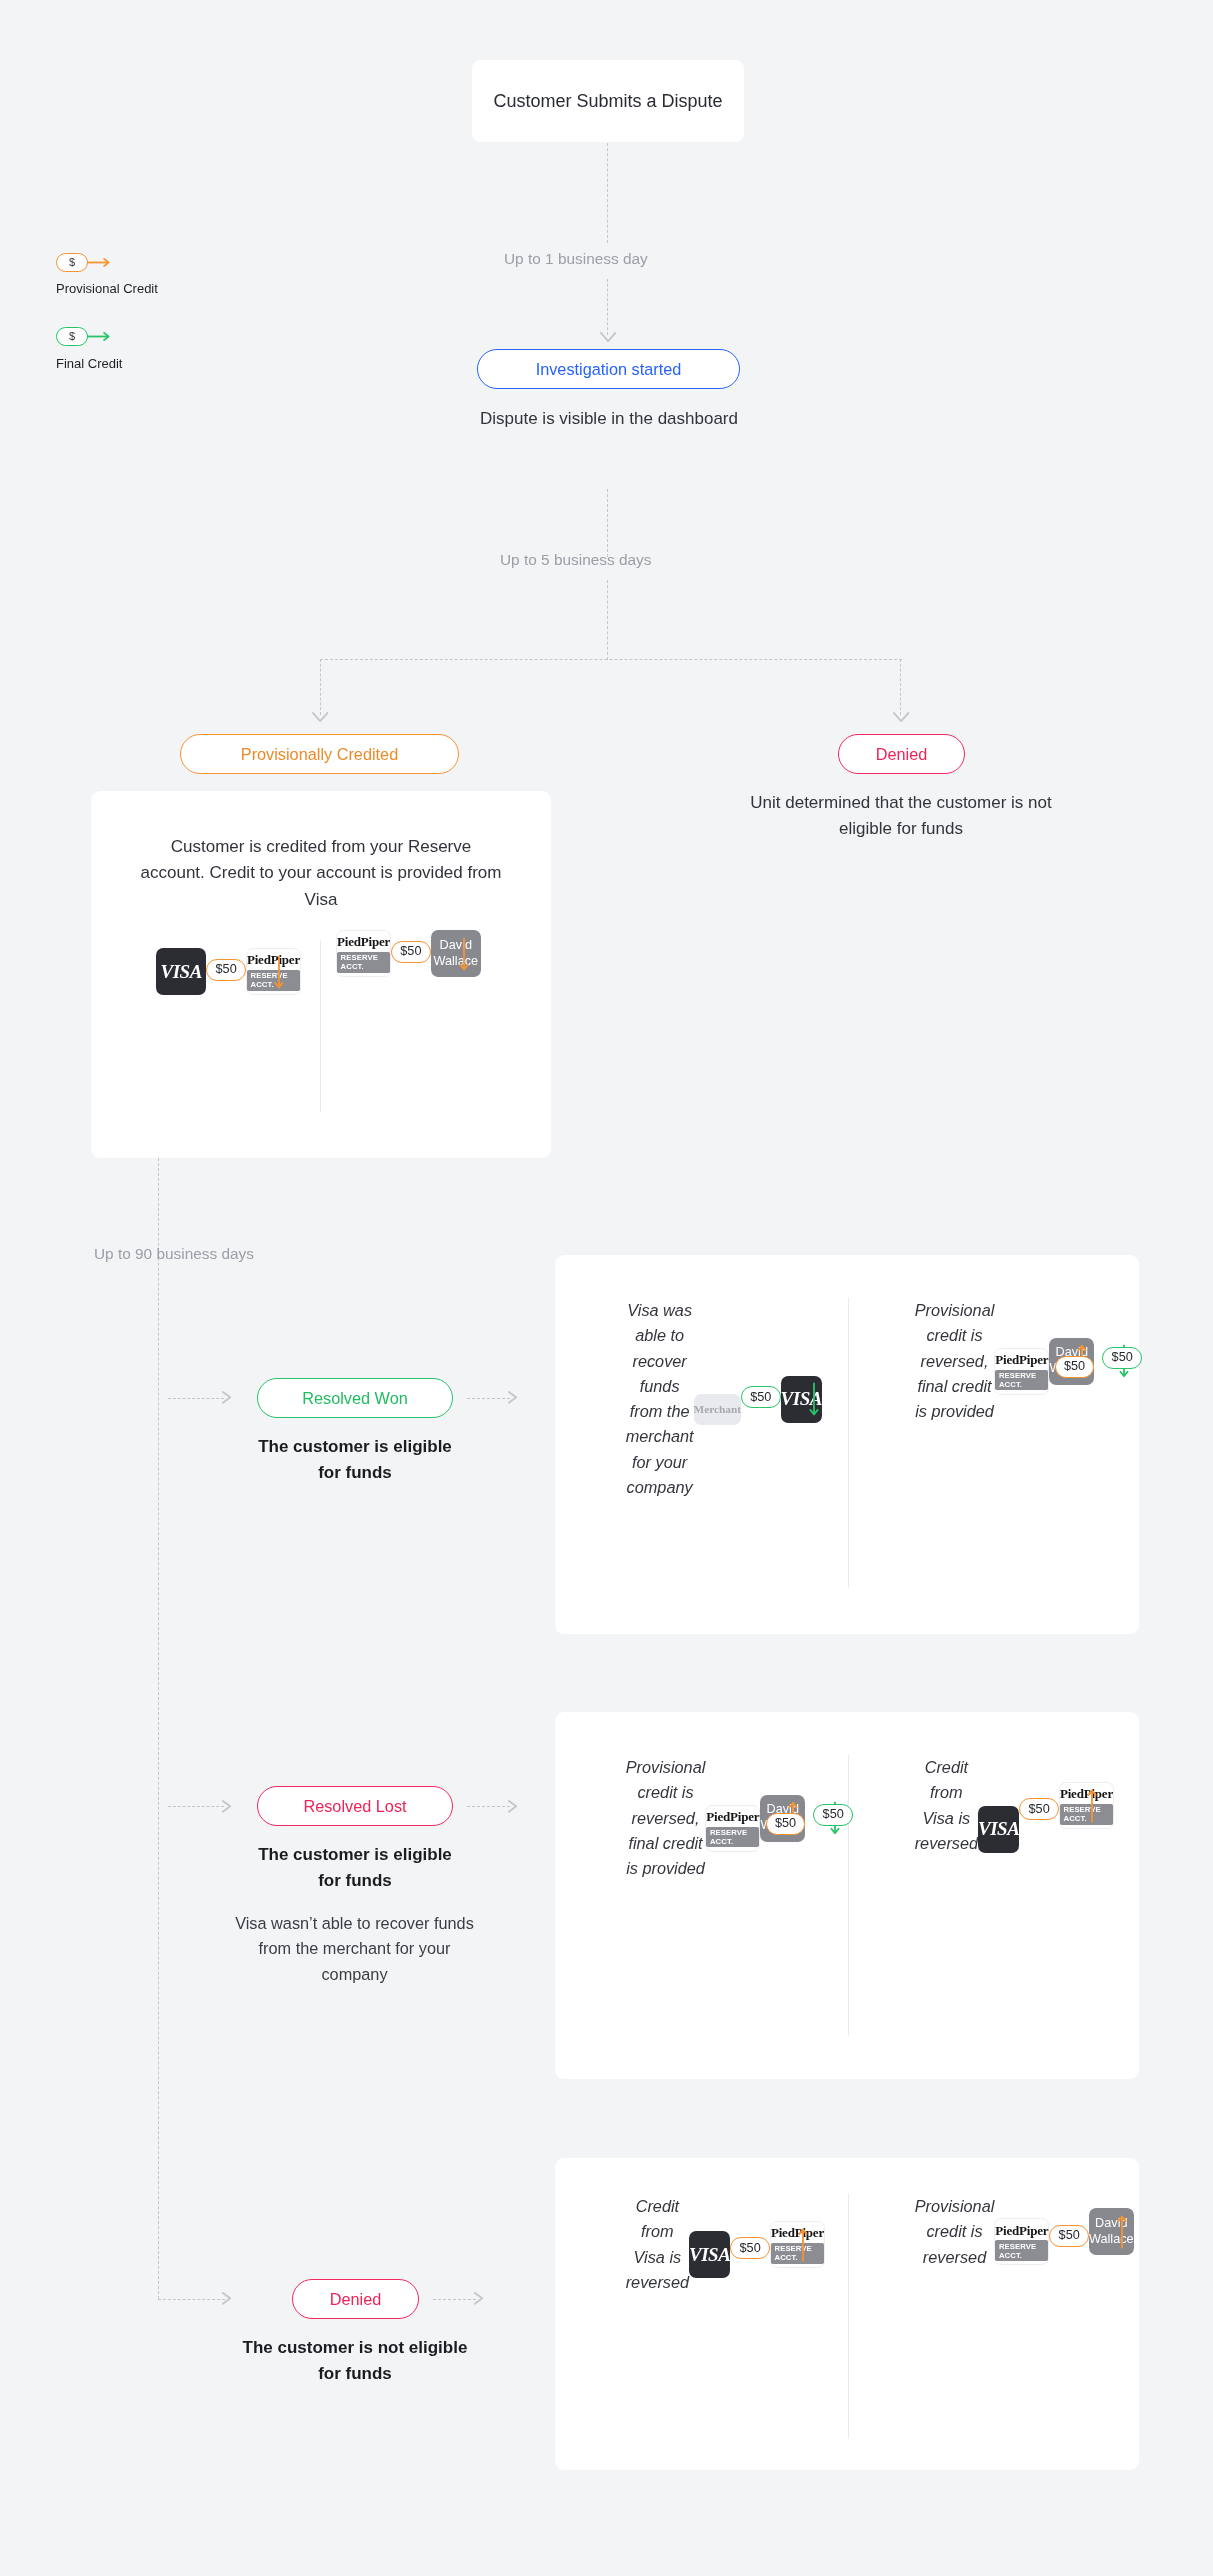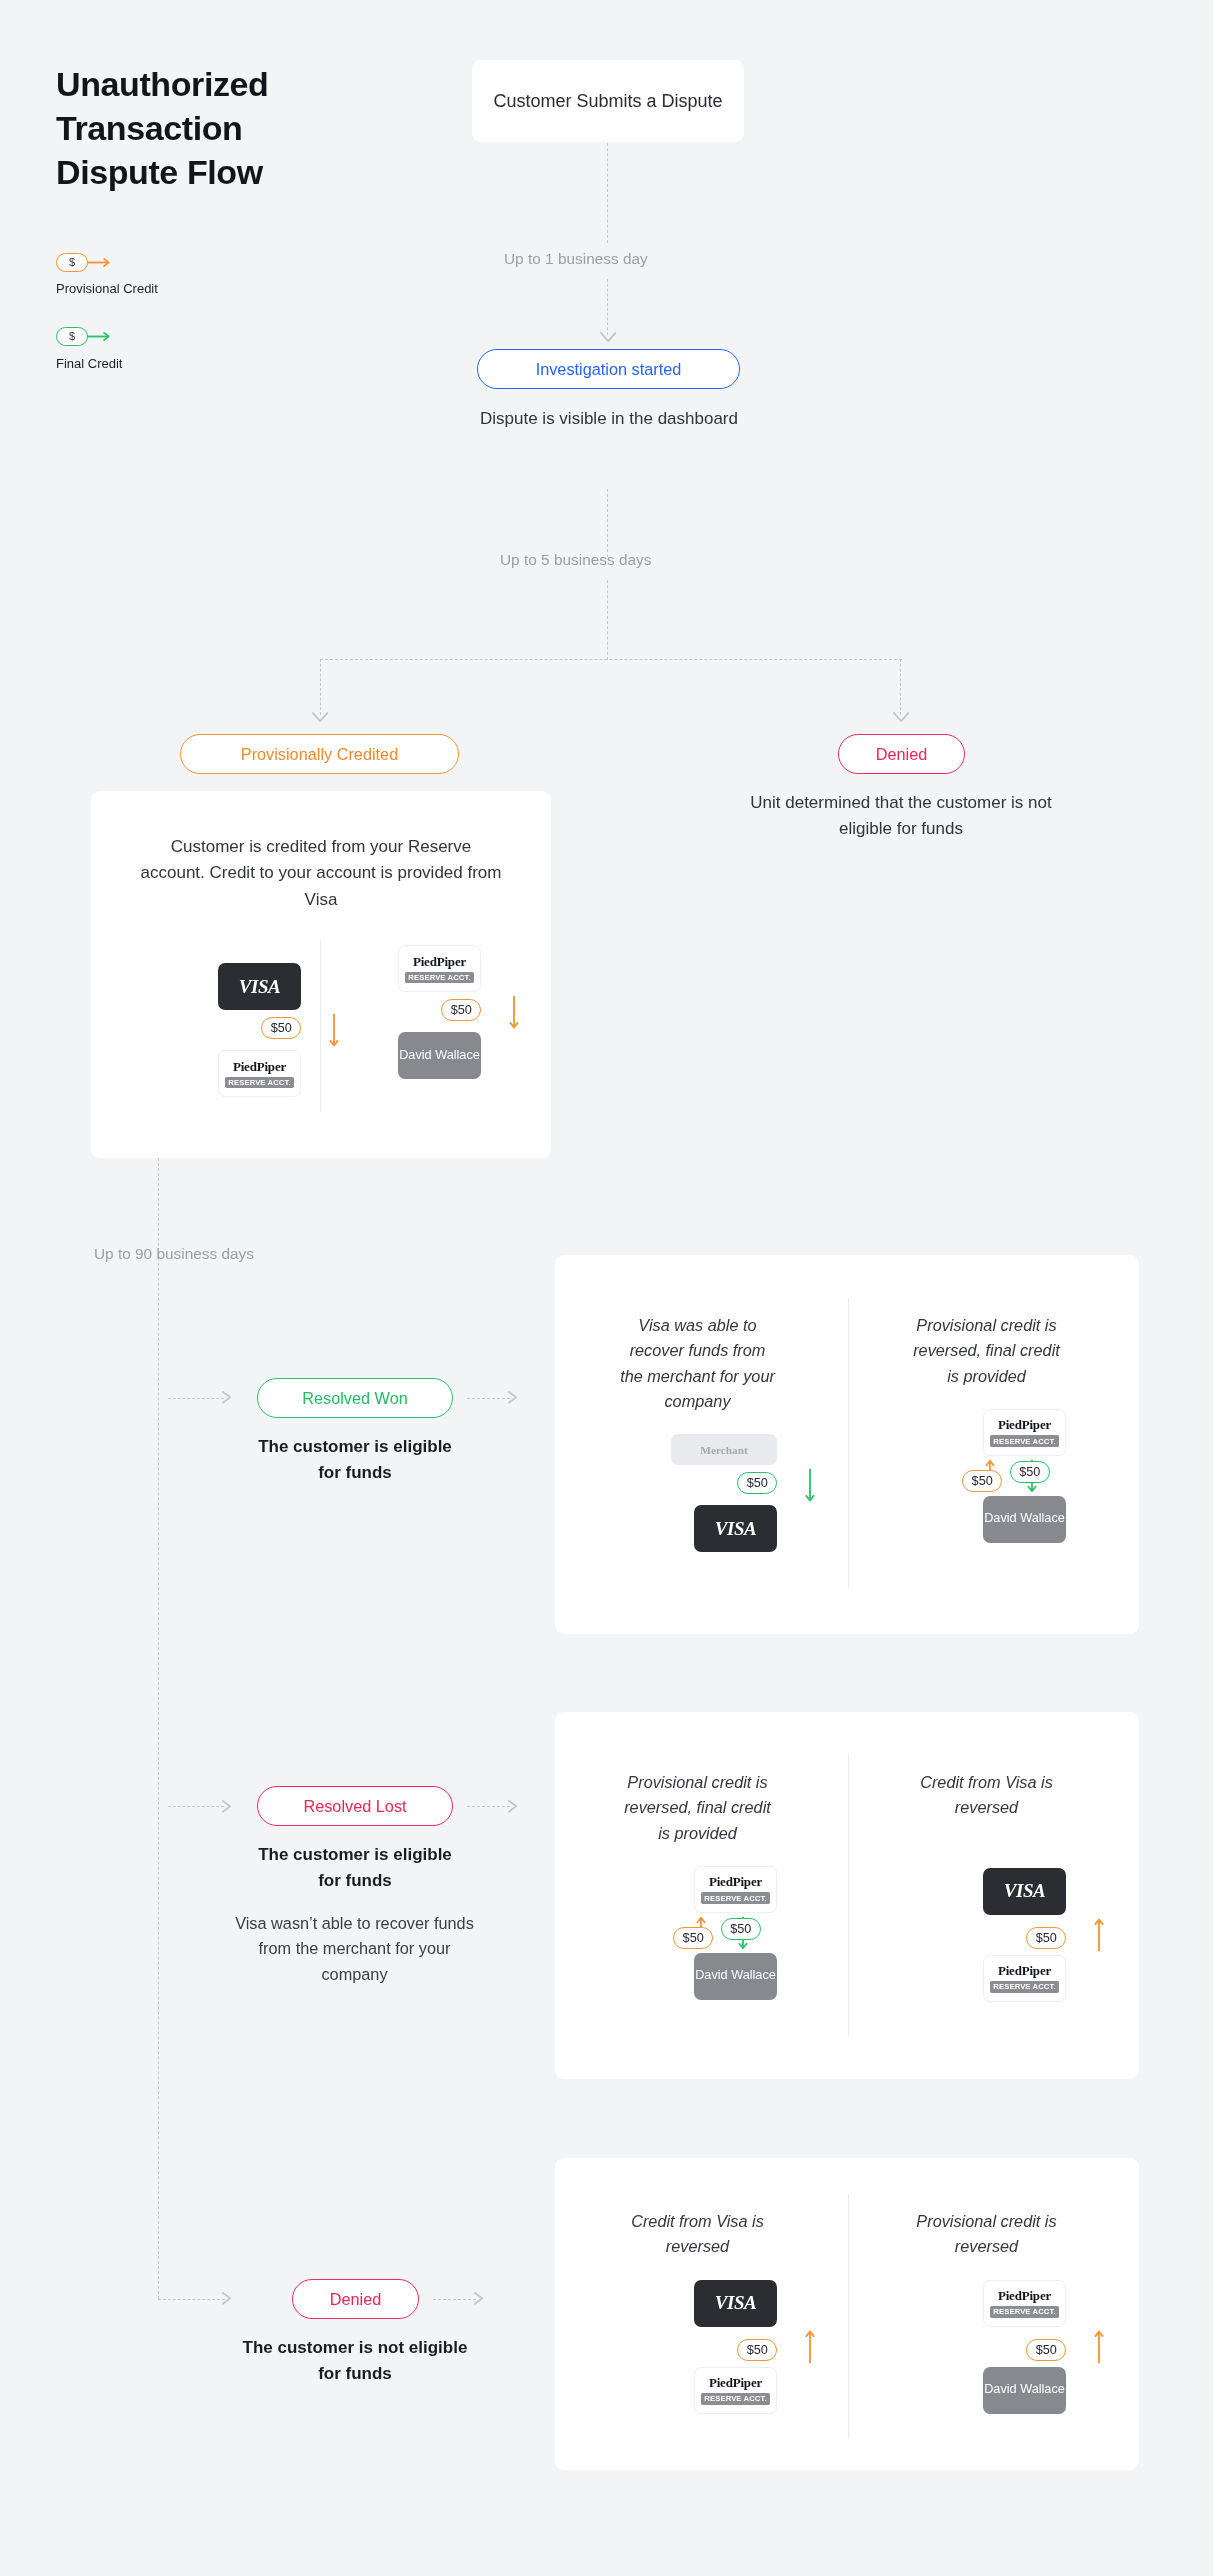--- a/index.html
+++ b/index.html
@@ -109,21 +109,21 @@
     line-height: 1.2;
     white-space: nowrap;
   }
 
   
   .card-split {
     position: absolute;
     border-left: 0.9px solid #e9eaee;
     width: 0;
   }
-  .flowcol { position: absolute; width: 145px; display: flex; flex-direction: column; align-items: flex-end; margin-top: 15px; }
+  .flowcol { position: absolute; width: 145px; display: flex; flex-direction: row; align-items: center; }
   .flowcol .txt {
     font-size: 16.3px; color: #34363d; text-align: center; line-height: 1.55;
     width: 159px; margin-left: -6.3px; font-style: italic;
   }
 
   .tile {
     border-radius: 7.2px;
     display: flex; flex-direction: column; align-items: center; justify-content: center;
   }
   .tile-visa {
@@ -166,21 +166,20 @@
   }
   .amt.orange { border: 1.6px solid #f79331; }
   .amt.green  { border: 1.6px solid #25c468; }
   .connarrow { position: absolute; z-index: 1; }
 </style>
 </head>
 <body>
 
 <div id="root">
 
-  <div class="title">Unauthorized Transaction Dispute Flow</div>
 
   <div class="legend">
 
     <div class="legend-row">
       <div class="legend-pill-wrap">
         <span class="pill orange">$</span>
         <svg class="legend-arrow" viewBox="0 0 30 12">
           <path d="M0 6 H23" stroke="#f79331" stroke-width="2" fill="none"></path>
           <path d="M19 2 L24 6 L19 10" stroke="#f79331" stroke-width="2" fill="none" stroke-linecap="round" stroke-linejoin="round"></path>
         </svg>

